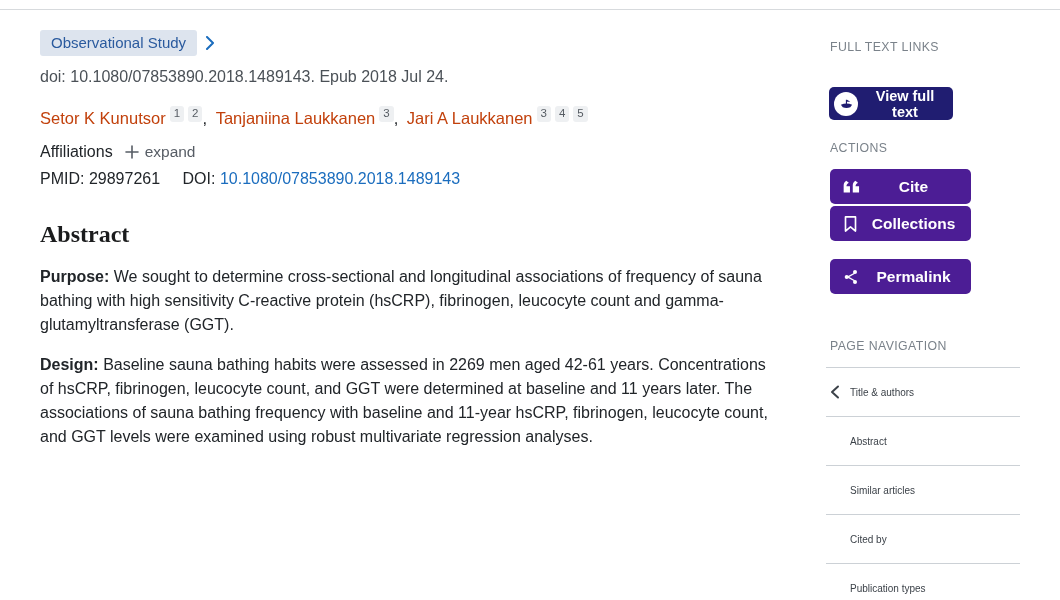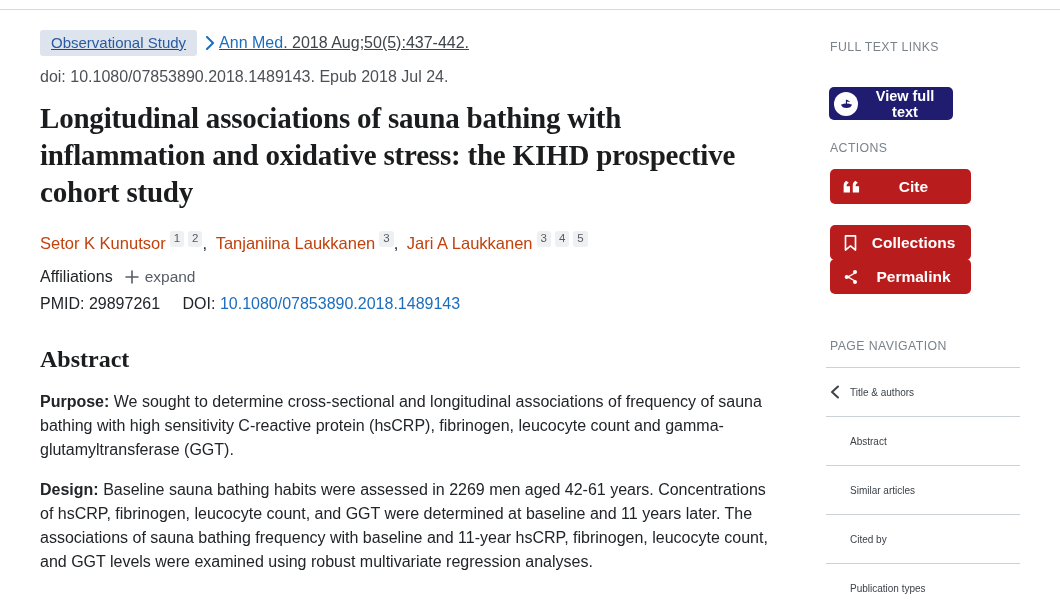--- a/index.html
+++ b/index.html
@@ -5,21 +5,21 @@
   html,body { margin:0; padding:0; }
   body {
     width:1060px; height:600px; position:relative; overflow:hidden;
     background:#ffffff; color:#212529;
     font-family:"Liberation Sans", sans-serif;
   }
   .top-divider { position:absolute; top:9px; left:0; width:1060px; height:1px; background:#d7dadd; }
 
   
   .content { position:absolute; left:40px; top:30px; width:730px; }
-  .meta-row { display:flex; align-items:center; gap:4px; font-size:16px; color:#3f454b;text-decoration:underline; }
+  .meta-row { display:flex; align-items:center; gap:4px; font-size:16px; color:#3f454b; }
   .badge { background:#dde4ee; color:#2a5a9e; font-size:15px; line-height:1; padding:5px 11px 6px; border-radius:3px; white-space:nowrap; }
   .crumb-chevron { display:flex; align-items:center; margin-left:4px; }
   .journal-cite { white-space:nowrap; }
   .journal-link { color:#1b6dbe; text-decoration:none; cursor:pointer; }
   .doi-line { margin-top:12px; font-size:16px; color:#4b5157; }
   h1.article-title {
     font-family:"Liberation Serif", serif; font-size:29px; line-height:37px;
     font-weight:700; color:#1b1c1d; margin:14px 0 0; letter-spacing:-0.2px;
   }
   .authors { margin-top:21px; font-size:16.5px; line-height:22px; }
@@ -40,21 +40,21 @@
 
   
   .side-label { position:absolute; left:830px; font-size:12.3px; letter-spacing:0.4px; color:#7a828a; }
   .ftl-btn { position:absolute; left:829px; top:67px; height:33px; width:124px;
     background:#201d71; border:none; border-radius:5px; color:#fff; font-weight:700;
     font-size:14.5px; font-family:inherit; display:flex; align-items:center; gap:7px;
     padding:0 8px 0 5px; cursor:pointer;margin-top:20px; }
   .ftl-icon { width:24px; height:24px; min-width:24px; background:#fff; border-radius:50%;
     display:flex; align-items:center; justify-content:center; }
   .action-btn { position:absolute; left:830px; width:141px; height:35px;
-    background:#b91c1c; border:none; border-radius:5px; color:#fff; font-weight:700;
+    background:#4c1d95; border:none; border-radius:5px; color:#fff; font-weight:700;
     font-size:15.5px; font-family:inherit; cursor:pointer;
     display:flex; align-items:center; justify-content:center; padding-left:32px; }
   .action-icon { position:absolute; left:13px; top:50%; transform:translateY(-50%);
     display:flex; align-items:center; }
   #page-nav { position:absolute; left:826px; top:367px; width:194px; }
   .nav-row { border-top:1px solid #ccd1d6; height:48px; display:flex; align-items:center;
     padding-left:24px; font-size:10px; color:#3c4249; cursor:pointer; position:relative; }
   .nav-chevron { position:absolute; left:3px; top:50%; transform:translateY(-50%); display:flex; }
 </style>
 </head>
@@ -63,26 +63,24 @@
 <div class="top-divider"></div>
 
 <main class="content">
   <div class="meta-row">
     <span class="badge">Observational Study</span>
     <span class="crumb-chevron">
       <svg width="10" height="14" viewBox="0 0 10 14">
           <path d="M2 1 L8 7 L2 13" fill="none" stroke="#1b6dbe" stroke-width="2" stroke-linecap="round" stroke-linejoin="round"></path>
         </svg>
     </span>
-    <span class="journal-cite"><a class="journal-link">Ann Med</a><span>. 2018 Aug;50(5):437-442.</span></span>
   </div>
 
   <div class="doi-line">doi: 10.1080/07853890.2018.1489143. Epub 2018 Jul 24.</div>
 
-  <h1 class="article-title">Longitudinal associations of sauna bathing with inflammation and oxidative stress: the KIHD prospective cohort study</h1>
 
   <div class="authors" id="authors"><a class="author-link">Setor K Kunutsor</a><span class="sup-chip">1</span><span class="sup-chip">2</span><span class="author-sep">, </span><a class="author-link">Tanjaniina Laukkanen</a><span class="sup-chip">3</span><span class="author-sep">, </span><a class="author-link">Jari A Laukkanen</a><span class="sup-chip">3</span><span class="sup-chip">4</span><span class="sup-chip">5</span></div>
 
   <div class="affil-row">
     <span>Affiliations</span>
     <button class="expand-btn">
       <span style="display:flex;">
         <svg width="14" height="14" viewBox="0 0 14 14">
             <path d="M7 1 V13 M1 7 H13" stroke="#575d65" stroke-width="1.6" stroke-linecap="round"></path>
           </svg>
@@ -125,21 +123,21 @@
   <div id="action-buttons">
       <button class="action-btn" style="top: 169px;">
         <span class="action-icon">
           <svg width="17" height="14" viewBox="0 0 24 20" fill="#fff">
             <path d="M4.5 1C2 2.5 0.8 4.8 0.8 7.8V18h9V9h-5c0-2.3 1.2-4 3.4-5.2L4.5 1z"></path>
             <path d="M17.5 1C15 2.5 13.8 4.8 13.8 7.8V18h9V9h-5c0-2.3 1.2-4 3.4-5.2L17.5 1z"></path>
           </svg>
         </span>
         <span>Cite</span>
       </button>
-      <button class="action-btn" style="top: 225px;">
+      <button class="action-btn" style="top: 206px;">
         <span class="action-icon">
           <svg width="15" height="17" viewBox="0 0 18 20" fill="none" stroke="#fff" stroke-width="2" stroke-linejoin="round">
             <path d="M3 1.5h12v17l-6-5-6 5z"></path>
           </svg>
         </span>
         <span>Collections</span>
       </button>
       <button class="action-btn" style="top: 259px;">
         <span class="action-icon">
           <svg width="16" height="17" viewBox="0 0 24 24" fill="#fff">

